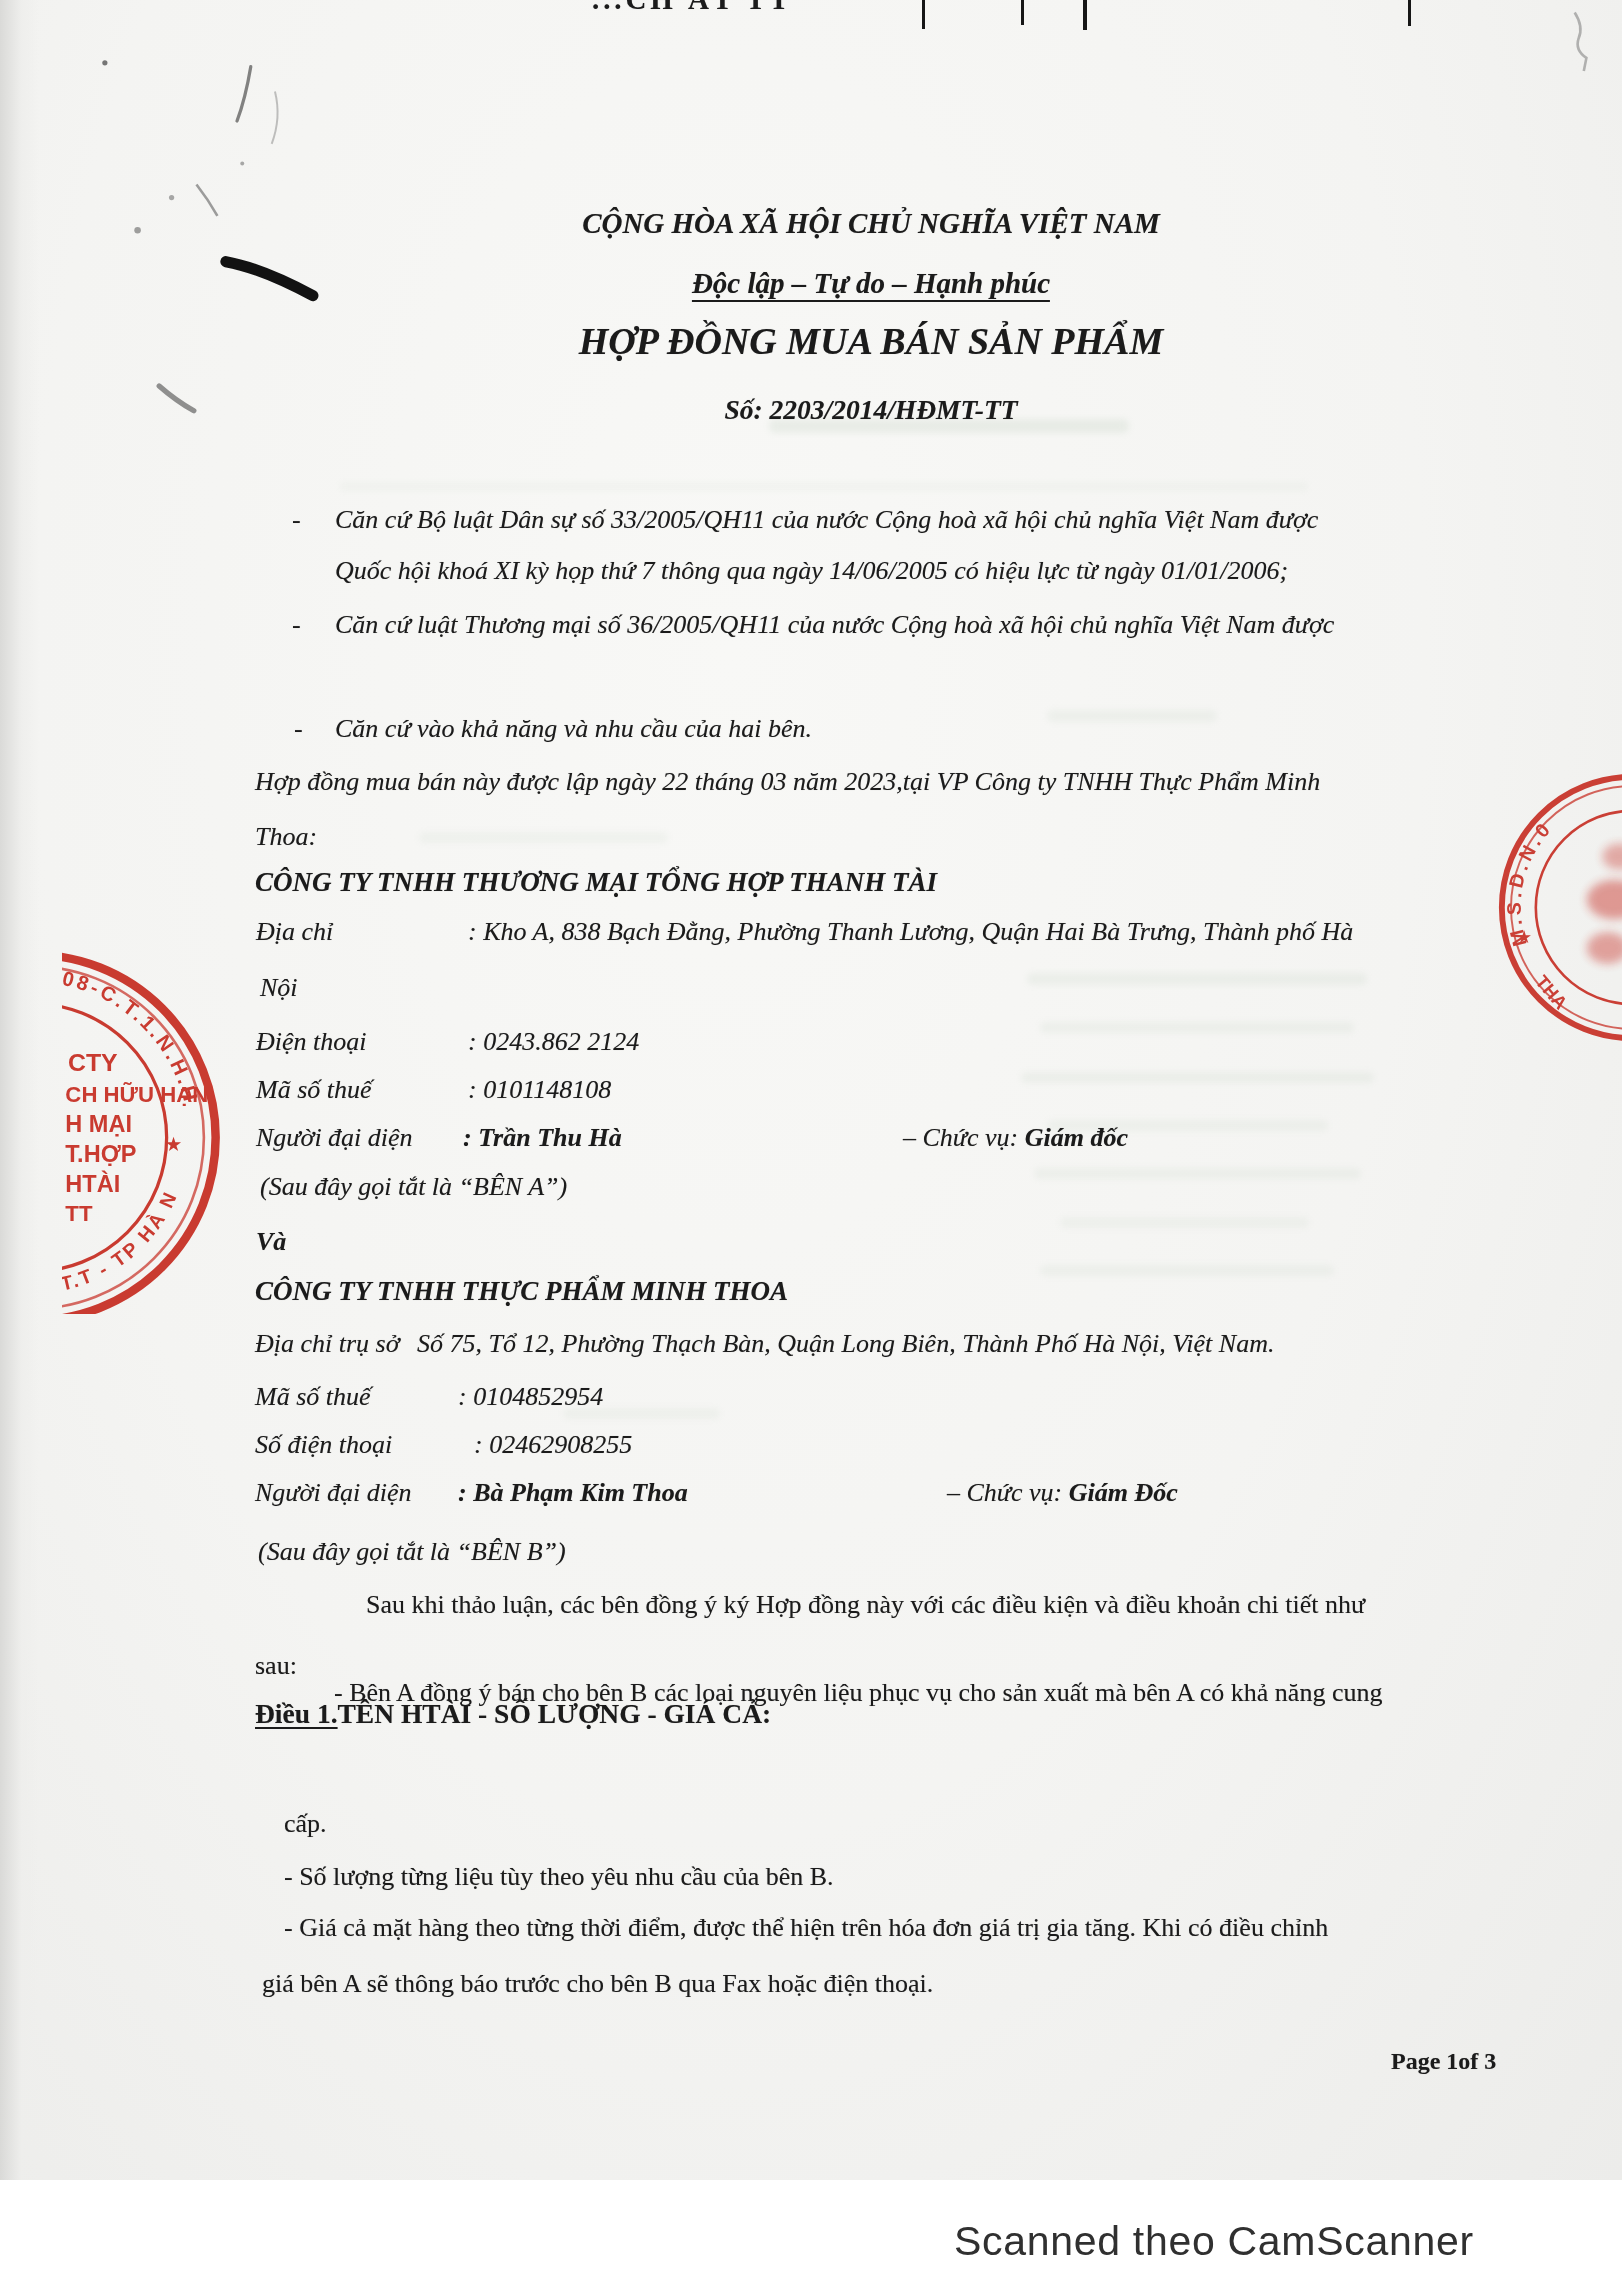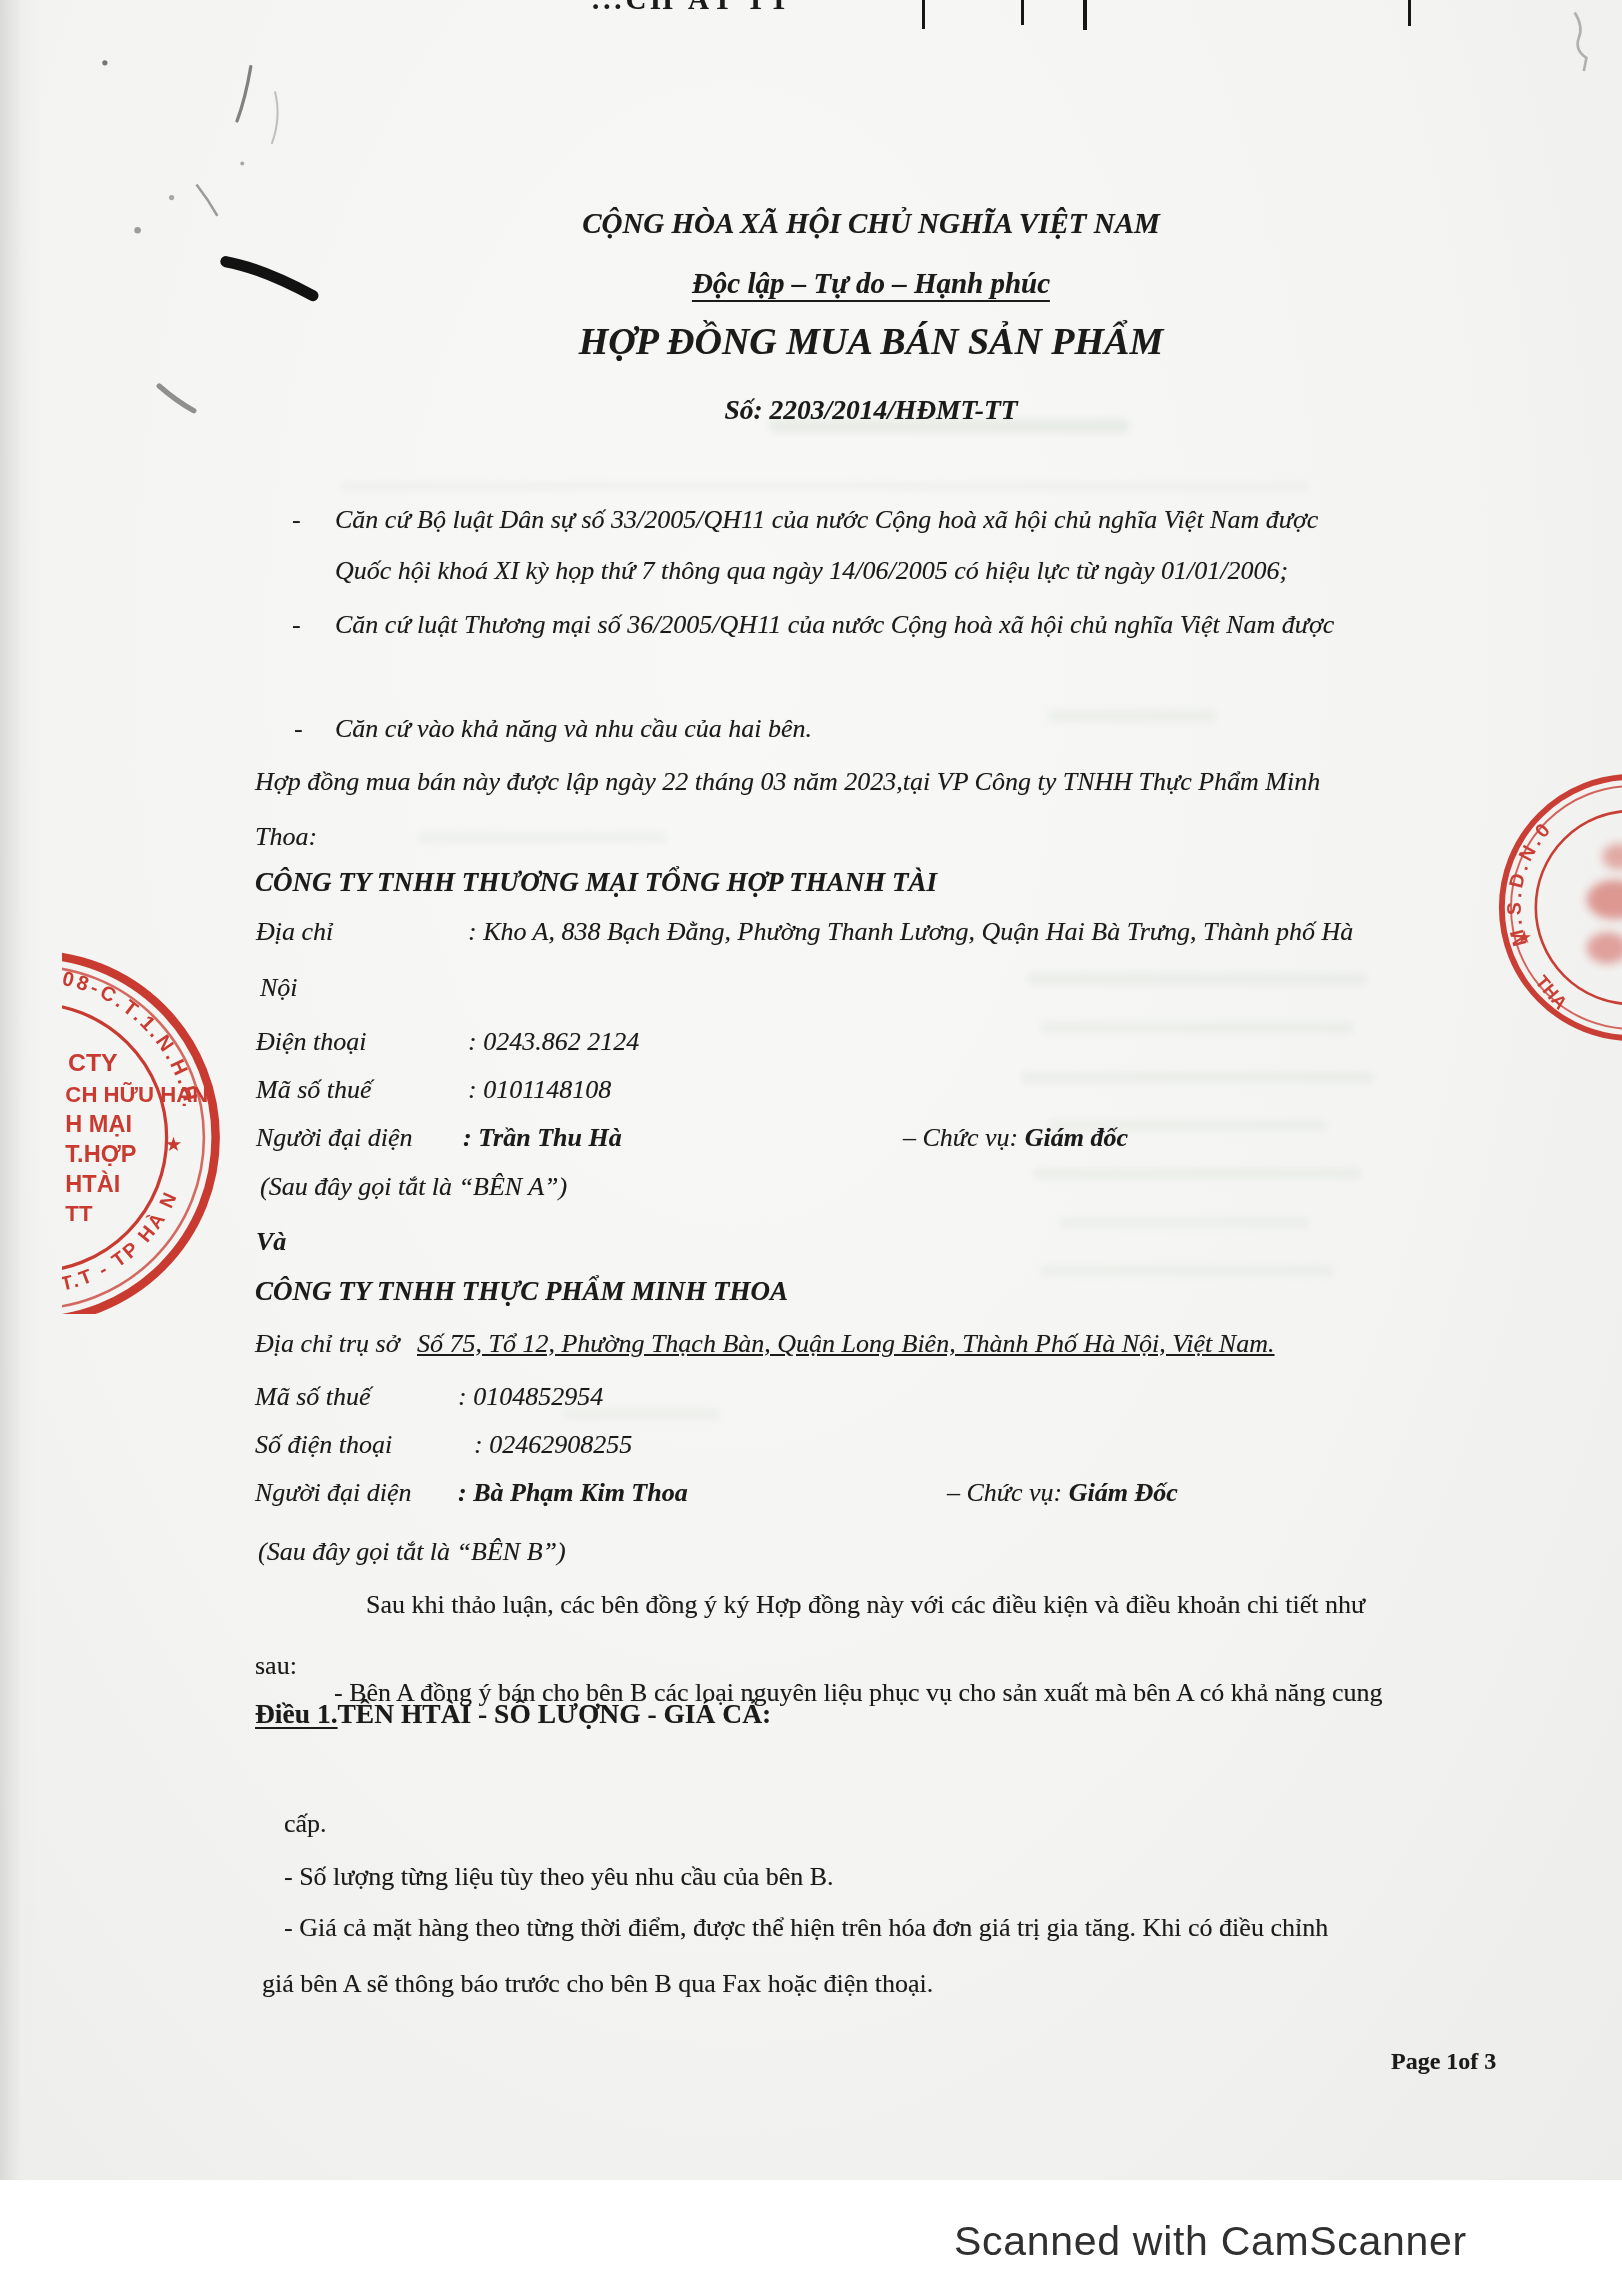--- a/index.html
+++ b/index.html
@@ -93,21 +93,21 @@
   <div class="line it fs40" style="left:256px;top:1075px;">Mã số thuế</div>
   <div class="line it fs40" style="left:468px;top:1075px;">: 0101148108</div>
   <div class="line it fs40" style="left:256px;top:1123px;">Người đại diện</div>
   <div class="line it b fs40" style="left:463px;top:1123px;">: Trần Thu Hà</div>
   <div class="line it fs40" style="left:903px;top:1123px;"><span>– Chức vụ: </span><span class="b">Giám đốc</span></div>
   <div class="line it fs40" style="left:260px;top:1172px;">(Sau đây gọi tắt là “BÊN A”)</div>
   <div class="line it b fs40" style="left:256px;top:1227px;">Và</div>
 
   <div class="line it b fs41" style="left:255px;top:1276px;">CÔNG TY TNHH THỰC PHẨM MINH THOA</div>
   <div class="line it fs40" style="left:255px;top:1329px;">Địa chỉ trụ sở</div>
-  <div class="line it fs40" style="left:417px;top:1329px;text-decoration:underline;">Số 75, Tổ 12, Phường Thạch Bàn, Quận Long Biên, Thành Phố Hà Nội, Việt Nam.</div>
+  <div class="line it fs40" style="left:417px;top:1329px;">Số 75, Tổ 12, Phường Thạch Bàn, Quận Long Biên, Thành Phố Hà Nội, Việt Nam.</div>
   <div class="line it fs40" style="left:255px;top:1382px;">Mã số thuế</div>
   <div class="line it fs40" style="left:458px;top:1382px;">: 0104852954</div>
   <div class="line it fs40" style="left:255px;top:1430px;">Số điện thoại</div>
   <div class="line it fs40" style="left:458px;top:1430px;margin-left:16px;">: 02462908255</div>
   <div class="line it fs40" style="left:255px;top:1478px;">Người đại diện</div>
   <div class="line it b fs40" style="left:458px;top:1478px;">: Bà Phạm Kim Thoa</div>
   <div class="line it fs40" style="left:947px;top:1478px;"><span>– Chức vụ: </span><span class="b">Giám Đốc</span></div>
   <div class="line it fs40" style="left:258px;top:1537px;">(Sau đây gọi tắt là “BÊN B”)</div>
 
   <div class="line fs40" style="left:366px;top:1590px;">Sau khi thảo luận, các bên đồng ý ký Hợp đồng này với các điều kiện và điều khoản chi tiết như</div>
@@ -115,21 +115,21 @@
 
   <div class="line b fs42" style="left:255px;top:1698px;"><span class="lead-underline">Điều 1.</span><span>TÊN HTÀI - SỐ LƯỢNG - GIÁ CẢ:</span></div>
   <div class="line fs40" style="left:294px;top:1678px;margin-left:40px;">- Bên A đồng ý bán cho bên B các loại nguyên liệu phục vụ cho sản xuất mà bên A có khả năng cung</div>
   <div class="line fs40" style="left:284px;top:1809px;">cấp.</div>
   <div class="line fs40" style="left:284px;top:1862px;">- Số lượng từng liệu tùy theo yêu nhu cầu của bên B.</div>
   <div class="line fs40" style="left:284px;top:1913px;">- Giá cả mặt hàng theo từng thời điểm, được thể hiện trên hóa đơn giá trị gia tăng. Khi có điều chỉnh</div>
   <div class="line fs40" style="left:262px;top:1969px;">giá bên A sẽ thông báo trước cho bên B qua Fax hoặc điện thoại.</div>
 
   <div class="line pagelabel" style="left:1391px;top:2048px;">Page 1of 3</div>
   <div id="scanstrip"></div>
-  <div class="line scanfooter" style="left:954px;top:2218px;">Scanned with CamScanner</div>
+  <div class="line scanfooter" style="left:954px;top:2218px;">Scanned theo CamScanner</div>
 
   <svg class="stampsvg" style="left:0;top:935px;" width="281" height="379" viewBox="0 0 430 580">
     <defs>
       <clipPath id="clipL">
           <rect x="95" y="0" width="335" height="580"></rect>
         </clipPath>
       <filter id="blurF" x="-50%" y="-50%" width="200%" height="200%">
           <feGaussianBlur stdDeviation="6"></feGaussianBlur>
         </filter>
       <path id="arcTopL" d="M 50 72 A 238 238 0 0 1 288 310" fill="none"></path>

